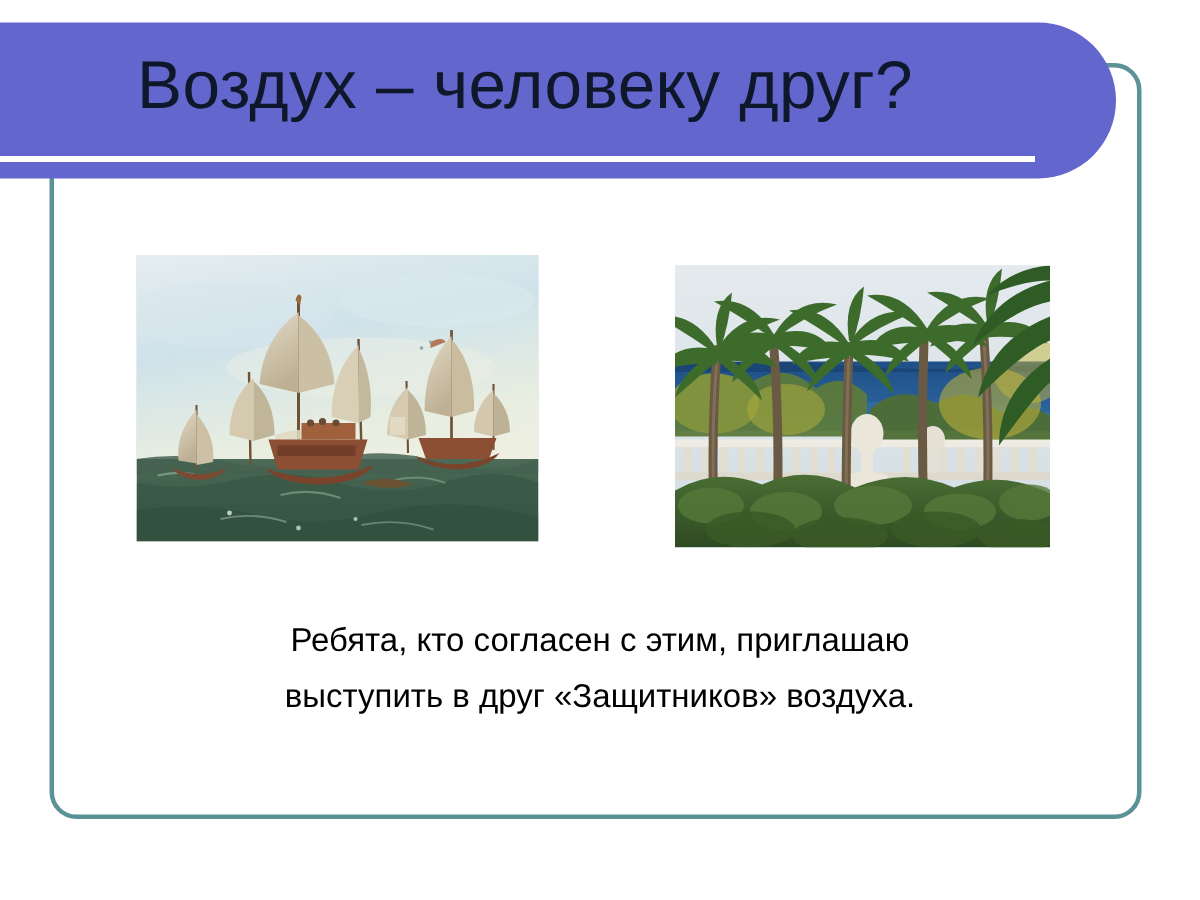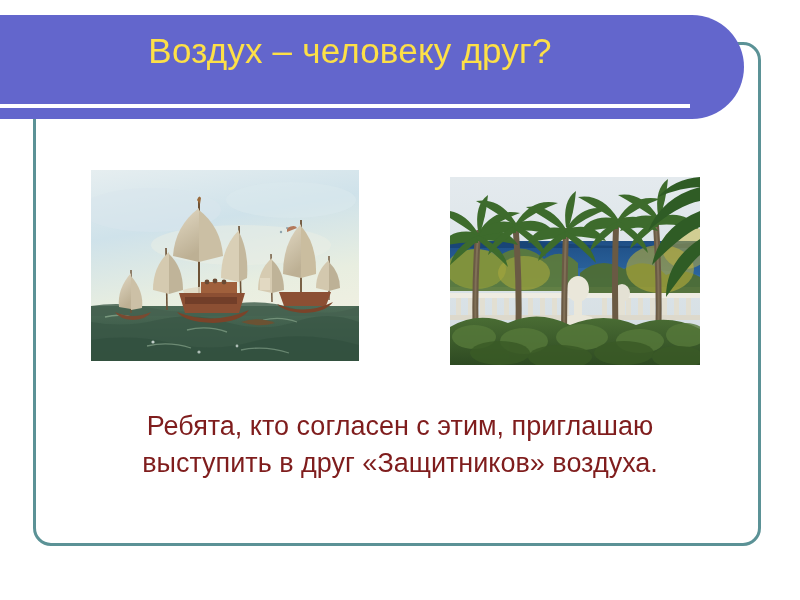--- a/index.html
+++ b/index.html
@@ -52,22 +52,22 @@
     height: 4px;
     background: #ffffff;
   }
 
   .title-text {
     position: absolute;
     left: 0;
     top: 16px;
     width: 700px;
     text-align: center;
-    color: #fde047;
-    font-size: 35px;
+    color: #0f172a;
+    font-size: 45px;
     font-weight: 400;
     letter-spacing: 0.2px;
     white-space: nowrap;
   }
 
   
   .picture {
     position: absolute;
     overflow: hidden;
     background: #cfd9dd;
@@ -89,22 +89,22 @@
 
   .pic-canvas { display: block; width: 100%; height: 100%; }
 
   
   .body-text {
     position: absolute;
     left: 60px;
     top: 408px;
     width: 680px;
     text-align: center;
-    color: #7f1d1d;
-    font-size: 27px;
+    color: #000000;
+    font-size: 22px;
     line-height: 37px;
     font-weight: 400;
   }
   .body-line { display: block; white-space: nowrap; }
 </style>
 </head>
 <body>
 
 <div class="slide">
 

